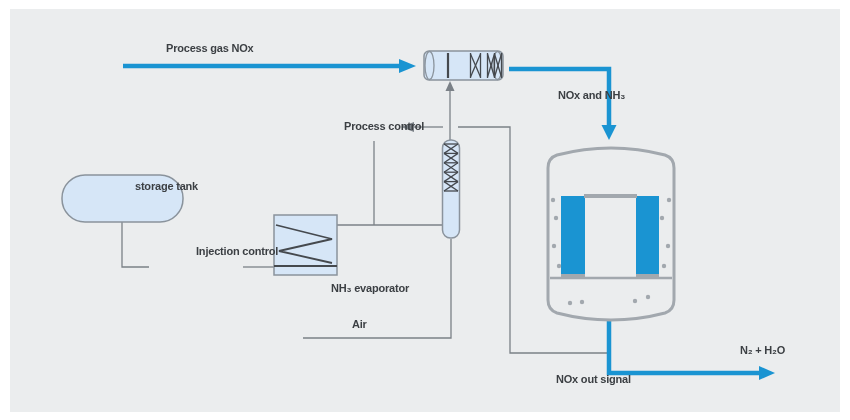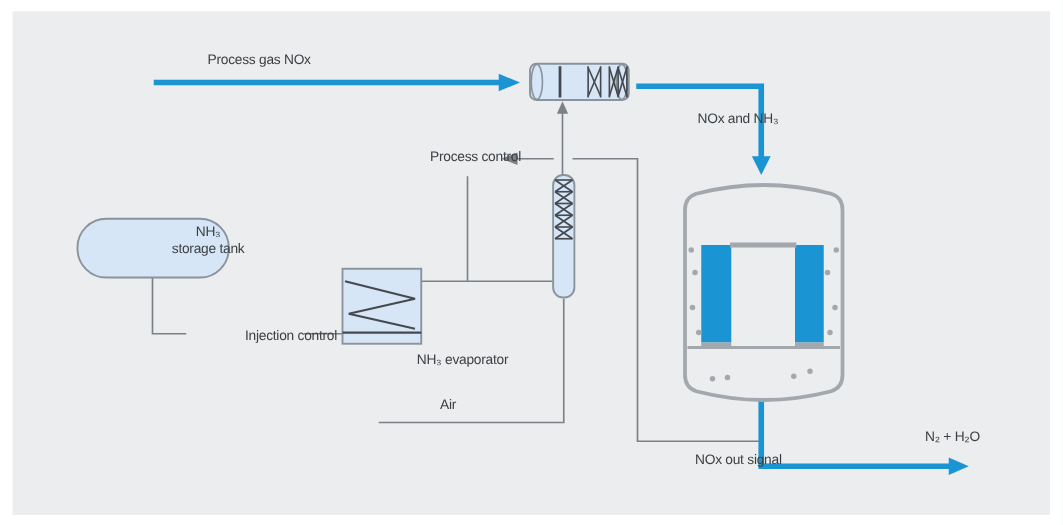--- a/index.html
+++ b/index.html
@@ -4,21 +4,21 @@
 <style>
   html,body{margin:0;padding:0;background:#ffffff;}
   #stage{
     position:relative;width:850px;height:420px;overflow:hidden;
     font-family:"Liberation Sans","DejaVu Sans",sans-serif;
     background:#ffffff;
   }
   #stage svg{position:absolute;left:0;top:0;}
   .lbl{
     position:absolute;
-    font-size:11px;font-weight:400;letter-spacing:-0.2px;
+    font-size:11px;font-weight:700;letter-spacing:-0.2px;
     color:var(--text-dark);white-space:nowrap;line-height:13px;padding-left:44px;
   }
   .lbl.center{text-align:center;white-space:normal;}
   
   .panel{fill:var(--panel-bg);}
   .gline{stroke:var(--line-gray);stroke-width:1.3;fill:none;}
   .blue-flow{stroke:var(--accent-blue);stroke-width:4.5;fill:none;}
   .blue-head{fill:var(--accent-blue);stroke:none;}
   .gray-head{fill:var(--line-gray);stroke:none;}
   .equip{fill:var(--light-blue-fill);stroke:var(--equipment-gray);stroke-width:1.5;}
@@ -172,28 +172,27 @@
     </g>
   </svg>
 
   <div class="lbl" style="left:122px;top:42px;">Process gas NOx</div>
 
   <div class="lbl" style="left:514px;top:41px;margin-top:48px;">NOx and NH₃</div>
 
   <div class="lbl" style="left:300px;top:120px;width:99px;text-align:left;">Process control</div>
 
   <div class="lbl center" style="left:62px;top:180px;width:121px;">
-    <div>NH₃</div>
     <div>storage tank</div>
   </div>
 
-  <div class="lbl" style="left:152px;top:263px;">Injection control</div>
+  <div class="lbl" style="left:152px;top:245px;">Injection control</div>
 
   <div class="lbl center" style="left:259px;top:282px;width:92px;margin-left:21px;">NH₃ evaporator</div>
 
   <div class="lbl" style="left:308px;top:318px;">Air</div>
 
-  <div class="lbl" style="left:512px;top:362px;text-align:center;">NOx out signal</div>
+  <div class="lbl" style="left:512px;top:373px;text-align:center;">NOx out signal</div>
 
 
   <div class="lbl" style="left:696px;top:344px;">N₂ + H₂O</div>
 
 </div>
 
 </body></html>

